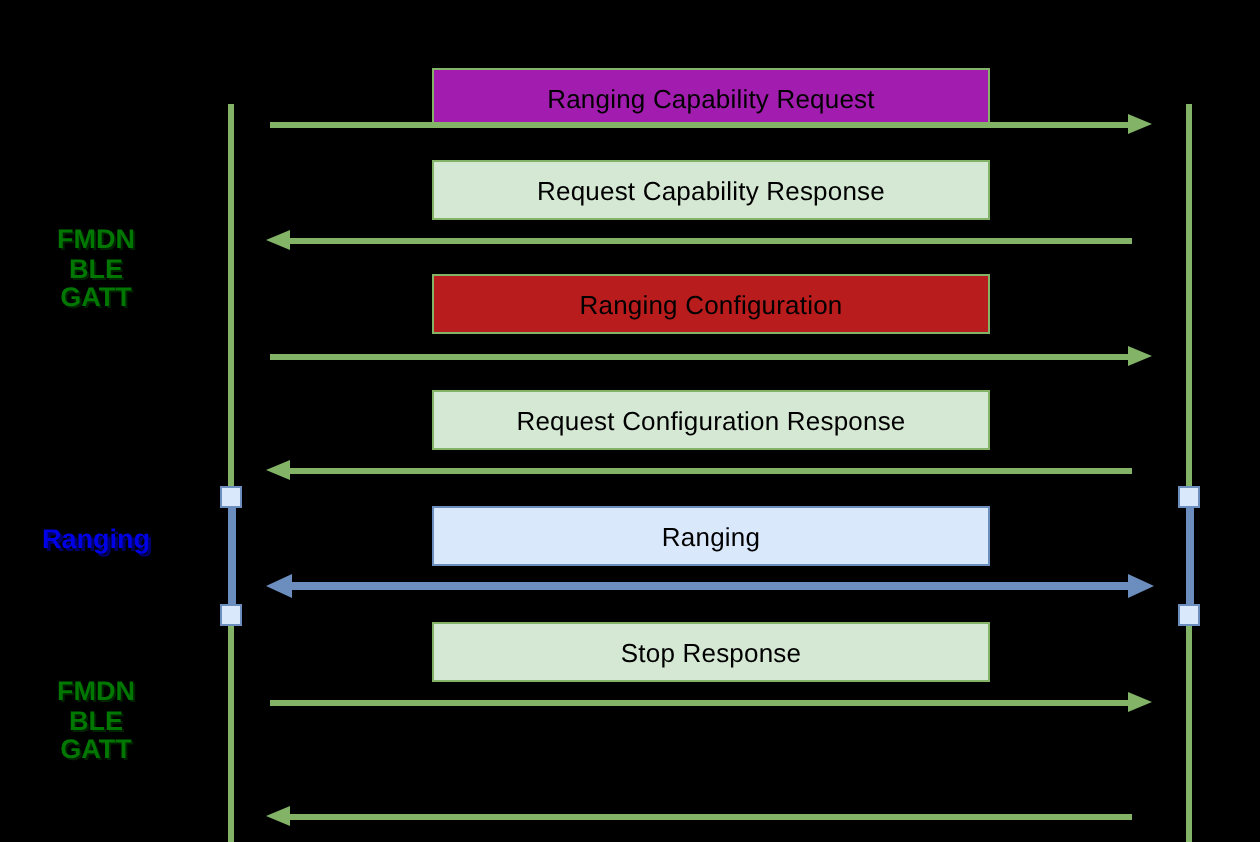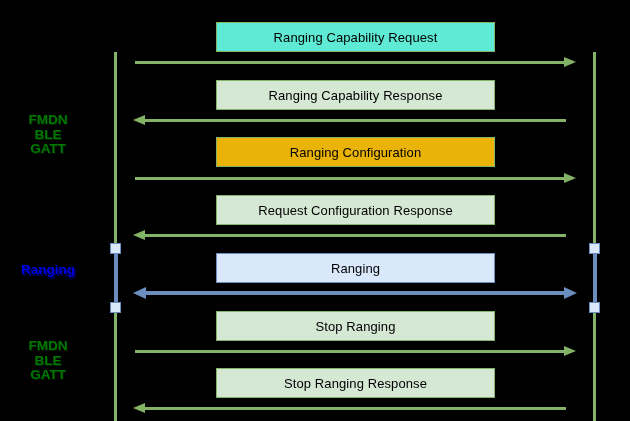--- a/index.html
+++ b/index.html
@@ -33,40 +33,39 @@
 
 <div class="diagram" id="diagram" style="background: rgb(0, 0, 0);">
     <div class="lifeline" style="left: 114px; top: 52px; height: 369px; background: rgb(130, 179, 102);"></div>
     <div class="active-seg" style="left: 113.5px; top: 248px; height: 59px; background: rgb(108, 142, 191);"></div>
     <div class="act-square" style="left: 110px; top: 242.5px; background: rgb(218, 232, 252); border-color: rgb(108, 142, 191);"></div>
     <div class="act-square" style="left: 110px; top: 301.5px; background: rgb(218, 232, 252); border-color: rgb(108, 142, 191);"></div>
     <div class="lifeline" style="left: 593px; top: 52px; height: 369px; background: rgb(130, 179, 102);"></div>
     <div class="active-seg" style="left: 592.5px; top: 248px; height: 59px; background: rgb(108, 142, 191);"></div>
     <div class="act-square" style="left: 589px; top: 242.5px; background: rgb(218, 232, 252); border-color: rgb(108, 142, 191);"></div>
     <div class="act-square" style="left: 589px; top: 301.5px; background: rgb(218, 232, 252); border-color: rgb(108, 142, 191);"></div>
-    <div class="msg-box" style="top: 22px; background: #5eead4; border-color: rgb(130, 179, 102); color: rgb(0, 0, 0);">Ranging Capability Request</div>
+    <div class="msg-box" style="top: 34px; background: #a21caf; border-color: rgb(130, 179, 102); color: rgb(0, 0, 0);">Ranging Capability Request</div>
     <div class="arrow-line" style="left: 135px; top: 60.5px; width: 429px; height: 3px; background: rgb(130, 179, 102);"></div>
     <div class="arrowhead" style="left: 564px; top: 56.5px; border-top: 5.5px solid transparent; border-bottom: 5.5px solid transparent; border-left: 12px solid rgb(130, 179, 102);"></div>
-    <div class="msg-box" style="top: 80px; background: rgb(213, 232, 212); border-color: rgb(130, 179, 102); color: rgb(0, 0, 0);">Ranging Capability Response</div>
+    <div class="msg-box" style="top: 80px; background: rgb(213, 232, 212); border-color: rgb(130, 179, 102); color: rgb(0, 0, 0);">Request Capability Response</div>
     <div class="arrow-line" style="left: 144px; top: 118.5px; width: 422px; height: 3px; background: rgb(130, 179, 102);"></div>
     <div class="arrowhead" style="left: 133px; top: 114.5px; border-top: 5.5px solid transparent; border-bottom: 5.5px solid transparent; border-right: 12px solid rgb(130, 179, 102);"></div>
-    <div class="msg-box" style="top: 137px; background: #eab308; border-color: rgb(130, 179, 102); color: rgb(0, 0, 0);">Ranging Configuration</div>
+    <div class="msg-box" style="top: 137px; background: #b91c1c; border-color: rgb(130, 179, 102); color: rgb(0, 0, 0);">Ranging Configuration</div>
     <div class="arrow-line" style="left: 135px; top: 176.5px; width: 429px; height: 3px; background: rgb(130, 179, 102);"></div>
     <div class="arrowhead" style="left: 564px; top: 172.5px; border-top: 5.5px solid transparent; border-bottom: 5.5px solid transparent; border-left: 12px solid rgb(130, 179, 102);"></div>
     <div class="msg-box" style="top: 195px; background: rgb(213, 232, 212); border-color: rgb(130, 179, 102); color: rgb(0, 0, 0);">Request Configuration Response</div>
     <div class="arrow-line" style="left: 144px; top: 233.5px; width: 422px; height: 3px; background: rgb(130, 179, 102);"></div>
     <div class="arrowhead" style="left: 133px; top: 229.5px; border-top: 5.5px solid transparent; border-bottom: 5.5px solid transparent; border-right: 12px solid rgb(130, 179, 102);"></div>
     <div class="msg-box" style="top: 253px; background: rgb(218, 232, 252); border-color: rgb(108, 142, 191); color: rgb(0, 0, 0);">Ranging</div>
     <div class="arrow-line" style="left: 145px; top: 291px; width: 419px; height: 4px; background: rgb(108, 142, 191);"></div>
     <div class="arrowhead" style="left: 564px; top: 286.5px; border-top: 6.5px solid transparent; border-bottom: 6.5px solid transparent; border-left: 13px solid rgb(108, 142, 191);"></div>
     <div class="arrowhead" style="left: 133px; top: 286.5px; border-top: 6.5px solid transparent; border-bottom: 6.5px solid transparent; border-right: 13px solid rgb(108, 142, 191);"></div>
-    <div class="msg-box" style="top: 311px; background: rgb(213, 232, 212); border-color: rgb(130, 179, 102); color: rgb(0, 0, 0);">Stop Ranging</div>
+    <div class="msg-box" style="top: 311px; background: rgb(213, 232, 212); border-color: rgb(130, 179, 102); color: rgb(0, 0, 0);">Stop Response</div>
     <div class="arrow-line" style="left: 135px; top: 349.5px; width: 429px; height: 3px; background: rgb(130, 179, 102);"></div>
     <div class="arrowhead" style="left: 564px; top: 345.5px; border-top: 5.5px solid transparent; border-bottom: 5.5px solid transparent; border-left: 12px solid rgb(130, 179, 102);"></div>
-    <div class="msg-box" style="top: 368px; background: rgb(213, 232, 212); border-color: rgb(130, 179, 102); color: rgb(0, 0, 0);">Stop Ranging Response</div>
     <div class="arrow-line" style="left: 144px; top: 406.5px; width: 422px; height: 3px; background: rgb(130, 179, 102);"></div>
     <div class="arrowhead" style="left: 133px; top: 402.5px; border-top: 5.5px solid transparent; border-bottom: 5.5px solid transparent; border-right: 12px solid rgb(130, 179, 102);"></div>
     <div class="side-label green" style="top: 113px; color: rgb(0, 119, 0);">
       <div>FMDN</div>
       <div>BLE</div>
       <div>GATT</div>
     </div>
     <div class="side-label blue" style="top: 263px; color: rgb(0, 0, 230);">
       <div>Ranging</div>
     </div>

